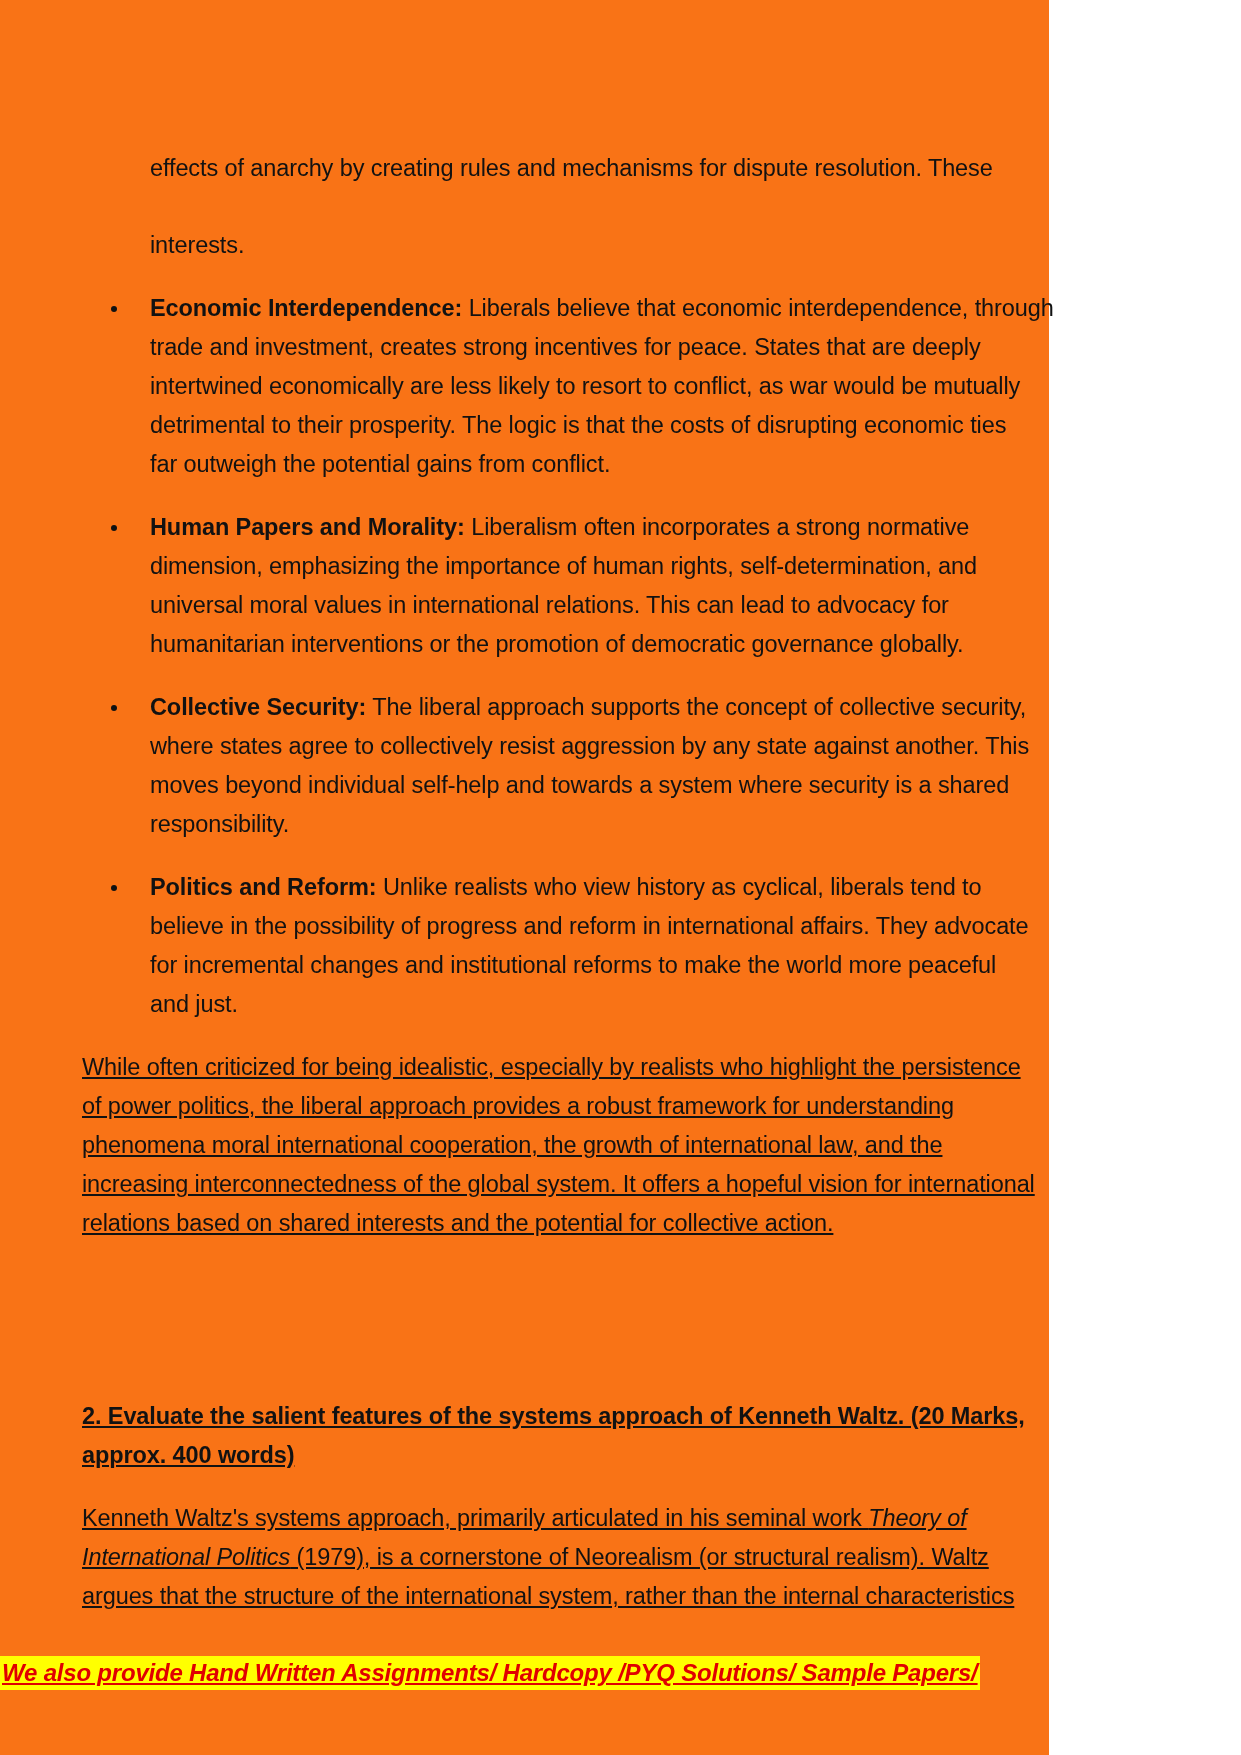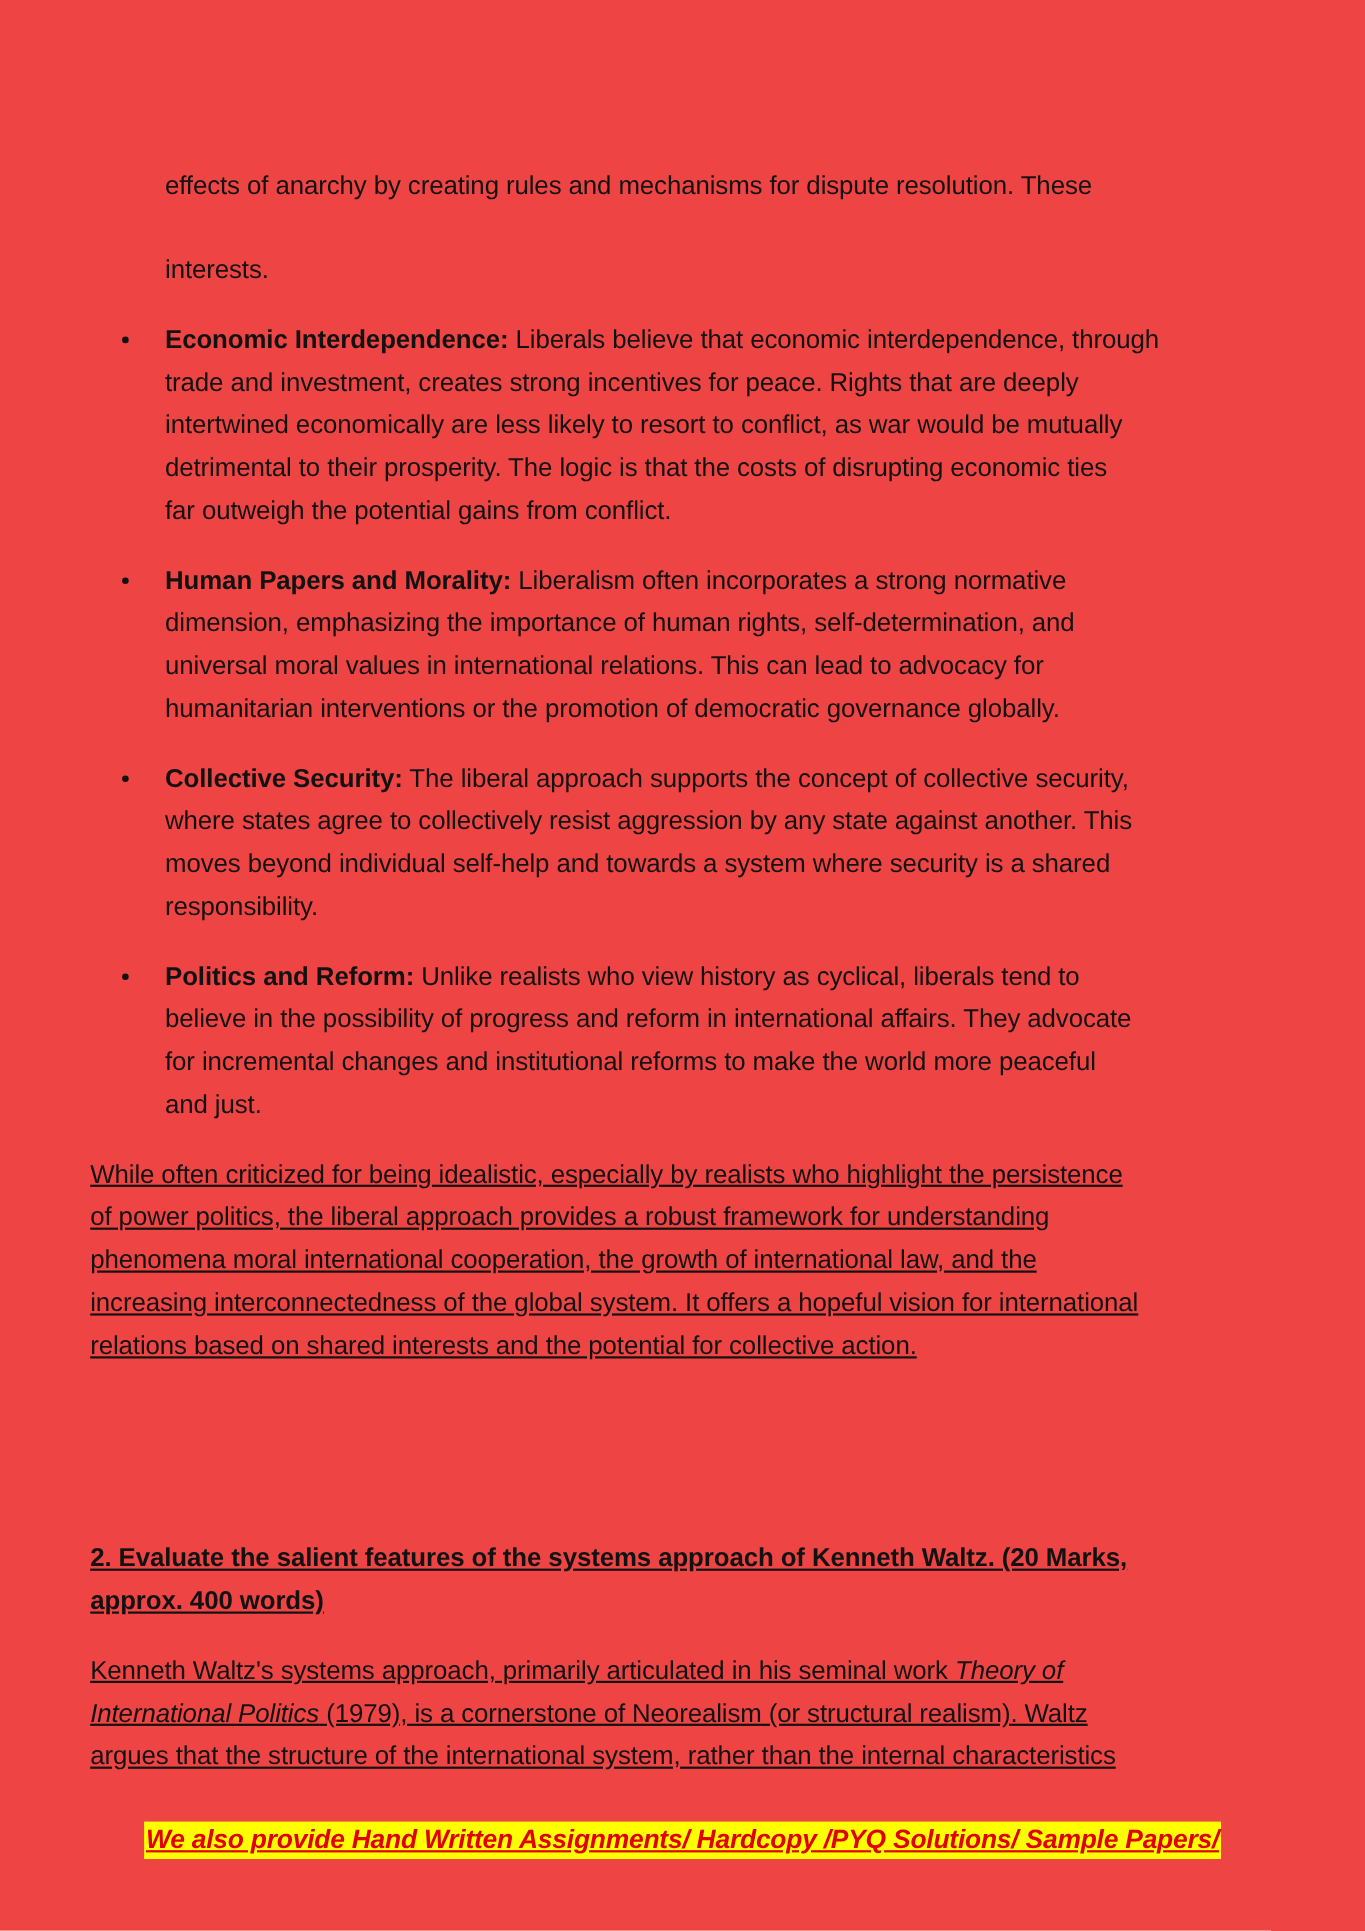--- a/index.html
+++ b/index.html
@@ -1,46 +1,46 @@
 <!DOCTYPE html>
 <html><head>
 <meta charset="utf-8">
 <style>
   html, body { margin: 0; padding: 0; background: #ffffff; }
   body { width: 1241px; height: 1755px; position: relative; overflow: hidden;
          font-family: "Liberation Sans", "DejaVu Sans", sans-serif; color: #111; }
-  .page { position: absolute; left: 0; top: 0; width: 1241px; height: 1755px; background: #ef4444; }
+  .page { position: absolute; left: 0; top: 0; width: 1049px; height: 1755px; background: #f97316; }
   .line { position: absolute; white-space: nowrap; font-size: 23.5px; line-height: 30px;
           letter-spacing: -0.1px; color: #121212; }
   .ind { left: 150px; }
   .body { left: 82px; text-decoration: underline; }
   .bullet { position: absolute; left: 109px; width: 10px; height: 10px; font-size: 22px; line-height: 30px; }
   .bullet::before { content: ""; position: absolute; left: 2px; top: 13px; width: 6px; height: 6px;
                     border-radius: 50%; background: #111; }
   b, .b { font-weight: bold; }
   i, .i { font-style: italic; }
   .heading { font-weight: bold; }
-  .footer { position: absolute; left: 0; width: 1241px; text-align: center; }
+  .footer { position: absolute; left: 0; width: 1241px; }
   .footer-line { display: inline-block; background: #ffff00; color: #e00000;
                  font-weight: bold; font-style: italic; text-decoration: underline;
                  text-decoration-color: #e00000; font-size: 24px; line-height: 34px;
                  white-space: nowrap; padding: 0 2px; letter-spacing: -0.2px; }
 </style>
 </head>
 <body>
 
 <div class="page">
 
   <div class="line ind" style="top:153px">effects of anarchy by creating rules and mechanisms for dispute resolution. These</div>
   <div class="line ind" style="top:230px">interests.</div>
 
   <div>
     <span class="bullet" style="top:293px"></span>
     <div class="line ind" style="top:293px"><b>Economic Interdependence:</b><span> Liberals believe that economic interdependence, through</span></div>
-    <div class="line ind" style="top:332px">trade and investment, creates strong incentives for peace. Rights that are deeply</div>
+    <div class="line ind" style="top:332px">trade and investment, creates strong incentives for peace. States that are deeply</div>
     <div class="line ind" style="top:371px">intertwined economically are less likely to resort to conflict, as war would be mutually</div>
     <div class="line ind" style="top:410px">detrimental to their prosperity. The logic is that the costs of disrupting economic ties</div>
     <div class="line ind" style="top:449px">far outweigh the potential gains from conflict.</div>
   </div>
 
   <div>
     <span class="bullet" style="top:512px"></span>
     <div class="line ind" style="top:512px"><b>Human Papers and Morality:</b><span> Liberalism often incorporates a strong normative</span></div>
     <div class="line ind" style="top:551px">dimension, emphasizing the importance of human rights, self-determination, and</div>
     <div class="line ind" style="top:590px">universal moral values in international relations. This can lead to advocacy for</div>

